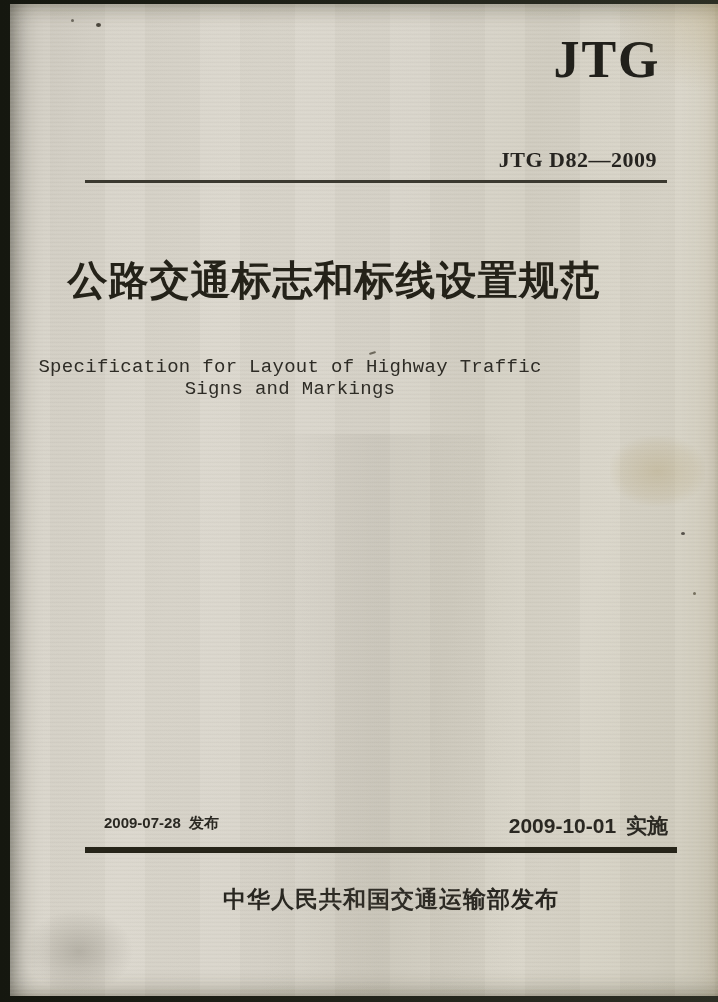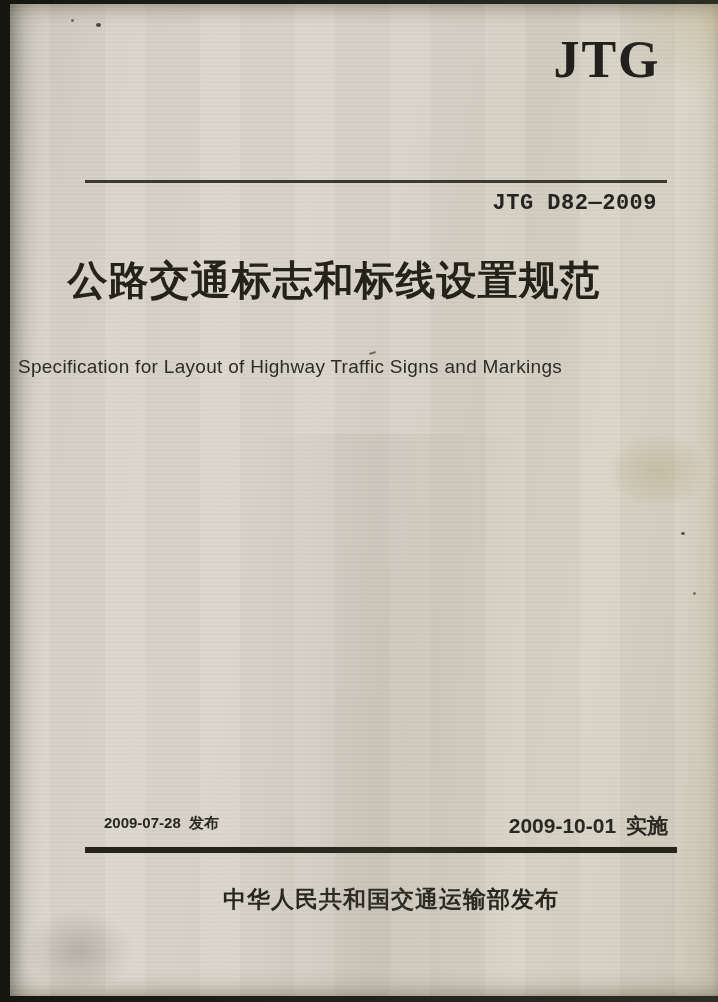--- a/index.html
+++ b/index.html
@@ -61,45 +61,44 @@
   }
   .std-class {
     left: 94px; top: 141px;
     font-weight: bold;
     font-size: 22px;
     letter-spacing: 0.5px;
     color: #2a2822;
   }
   .std-num {
     top: 143px; right: 61px;
-    font-family: Liberation Mono, monospace;
+    font-family: Liberation Serif, serif;
     font-weight: bold;
     font-size: 22px;
     letter-spacing: 0.5px;
     color: #262420;
-    margin-top: 44px;
   }
   .rule-thin {
     left: 75px; top: 176px;
     width: 582px; height: 3px;
     background: #3b3930;
   }
   .title-zh {
     left: 0; top: 249px; width: 648px; margin: 0;
     text-align: center;
     font-family: "Liberation Serif", "DejaVu Serif", serif;
     font-weight: bold;
     font-size: 40px;
     letter-spacing: 1px;
     color: #242219;
   }
   .title-en {
     left: 0; top: 352px; width: 560px;
     text-align: center;
-    font-family: Liberation Sans, sans-serif;
+    font-family: Liberation Mono, monospace;
     font-size: 19px;
     letter-spacing: 0.3px;
     color: #2e2c26;
   }
   .issue-date {
     left: 94px; top: 810px;
     font-weight: bold;
     font-size: 15px;
     word-spacing: 4px;
     color: #2a2822;

